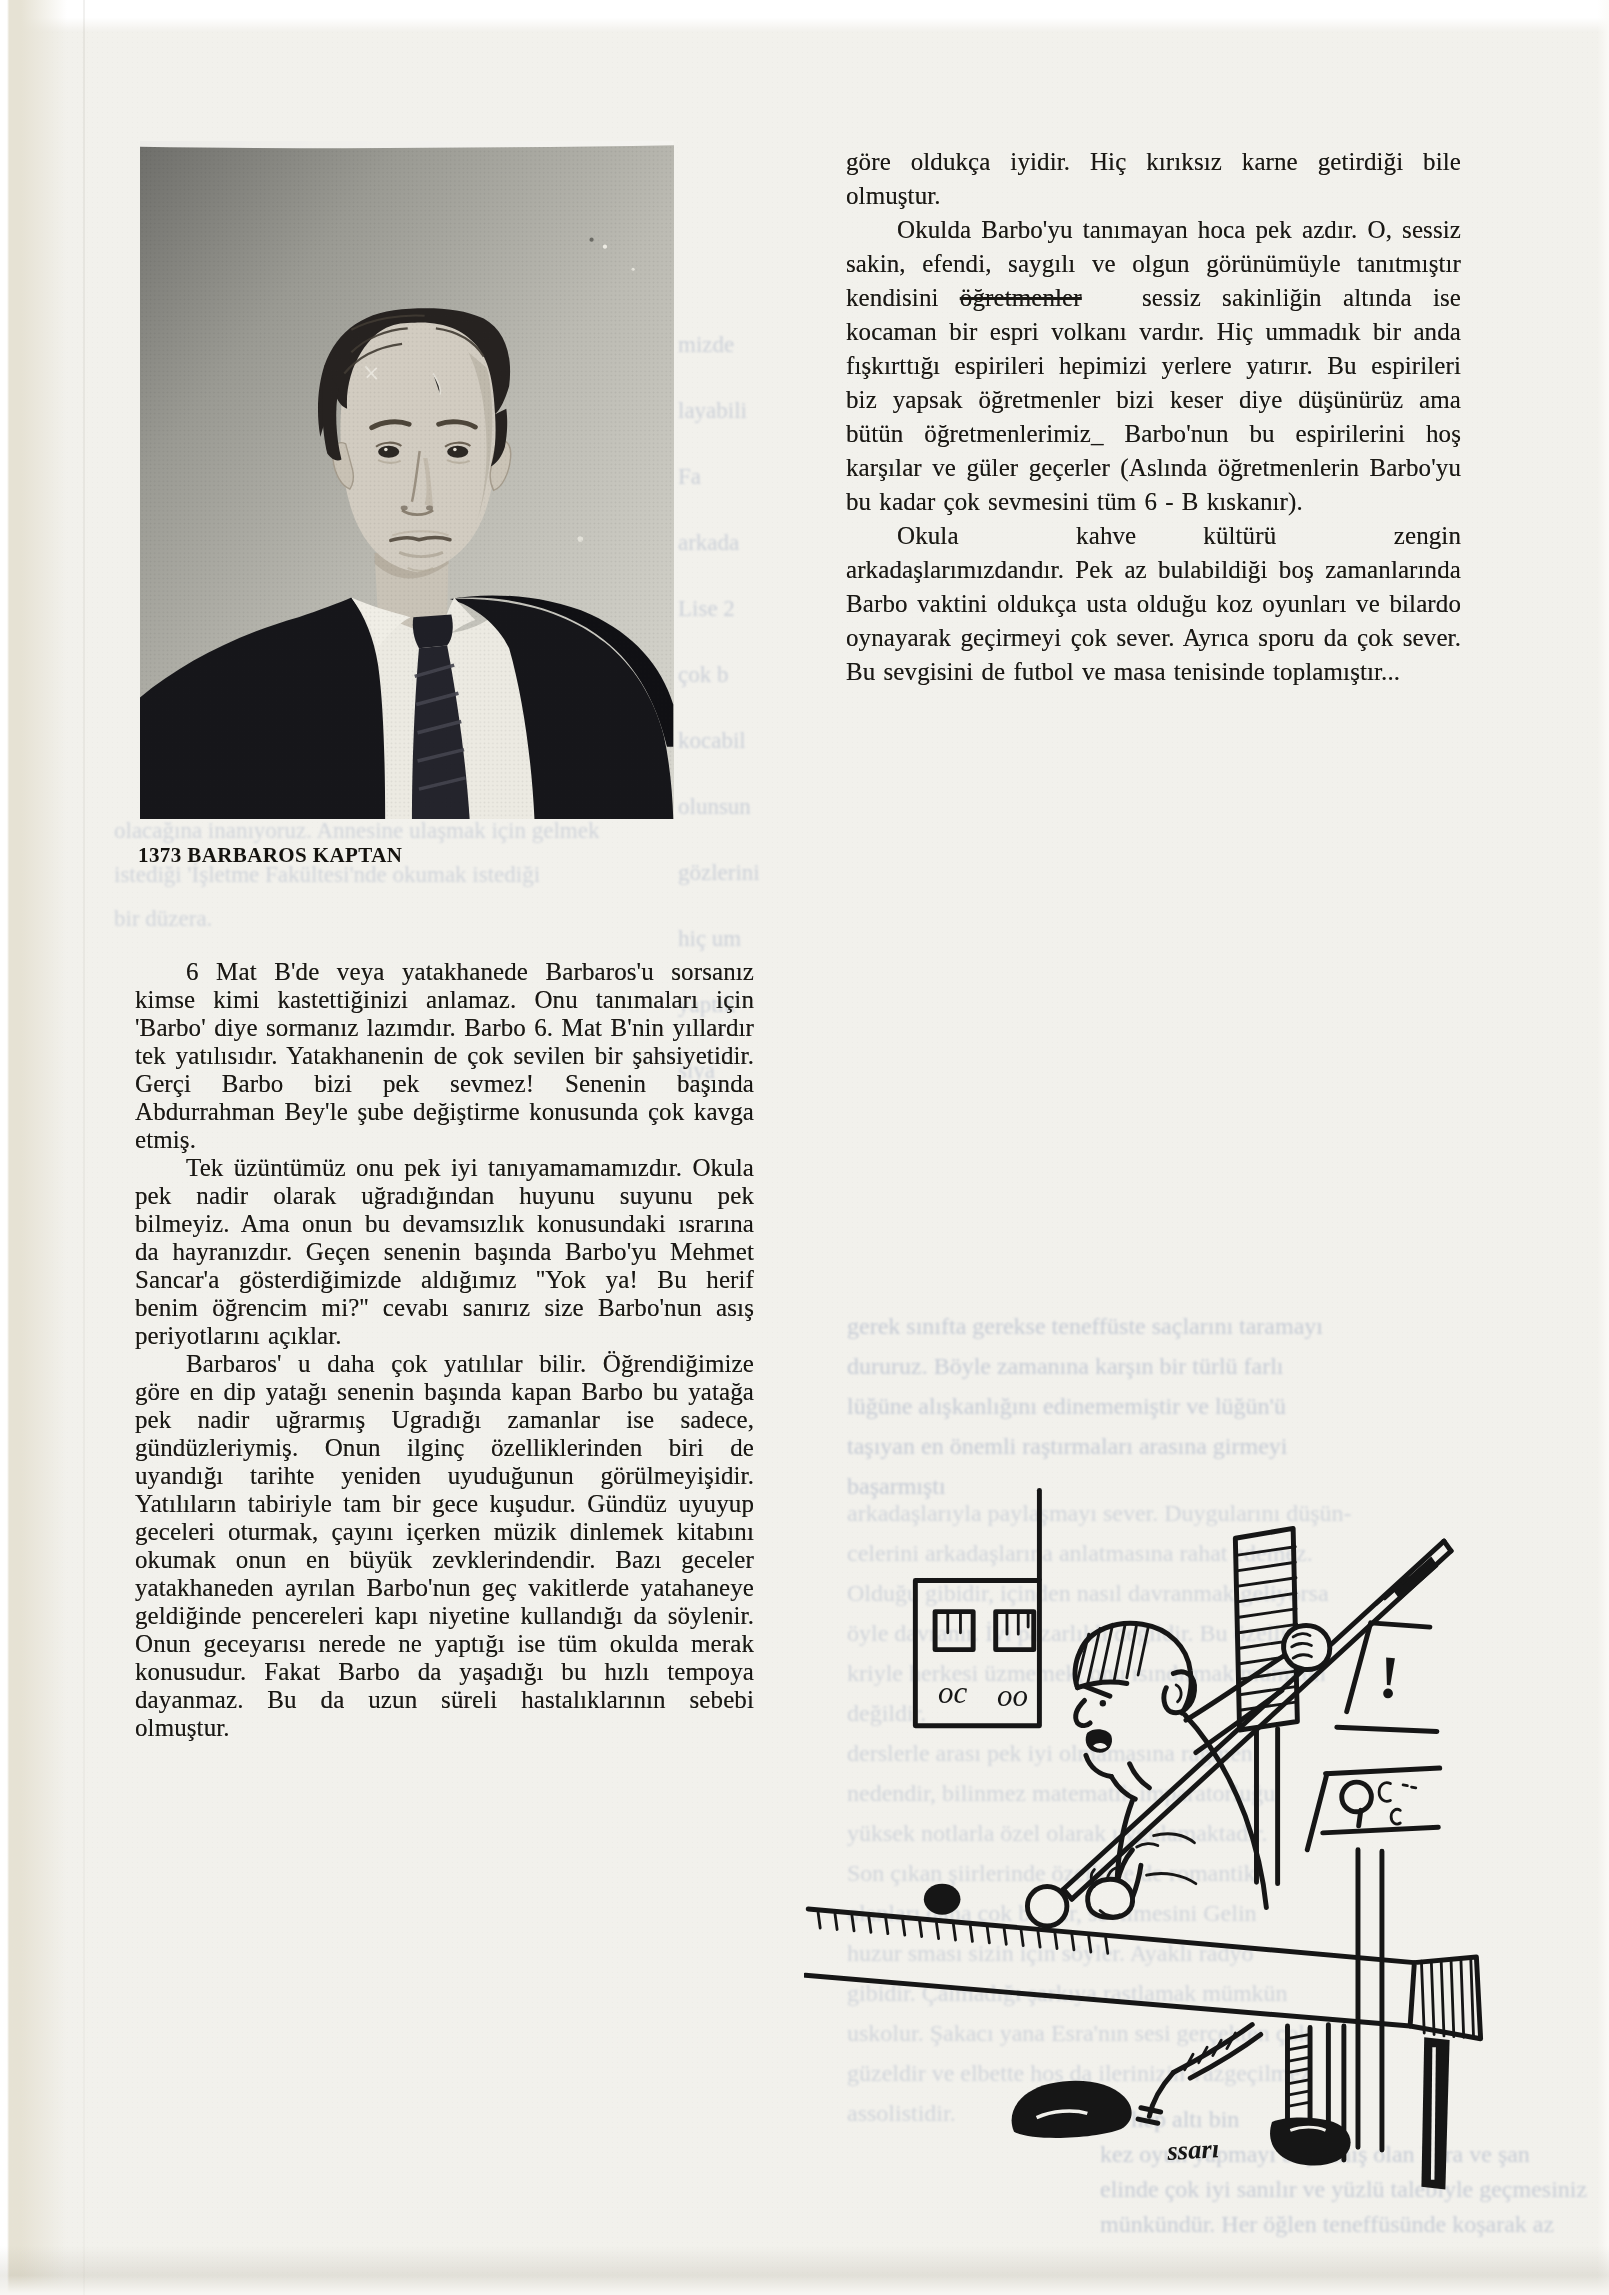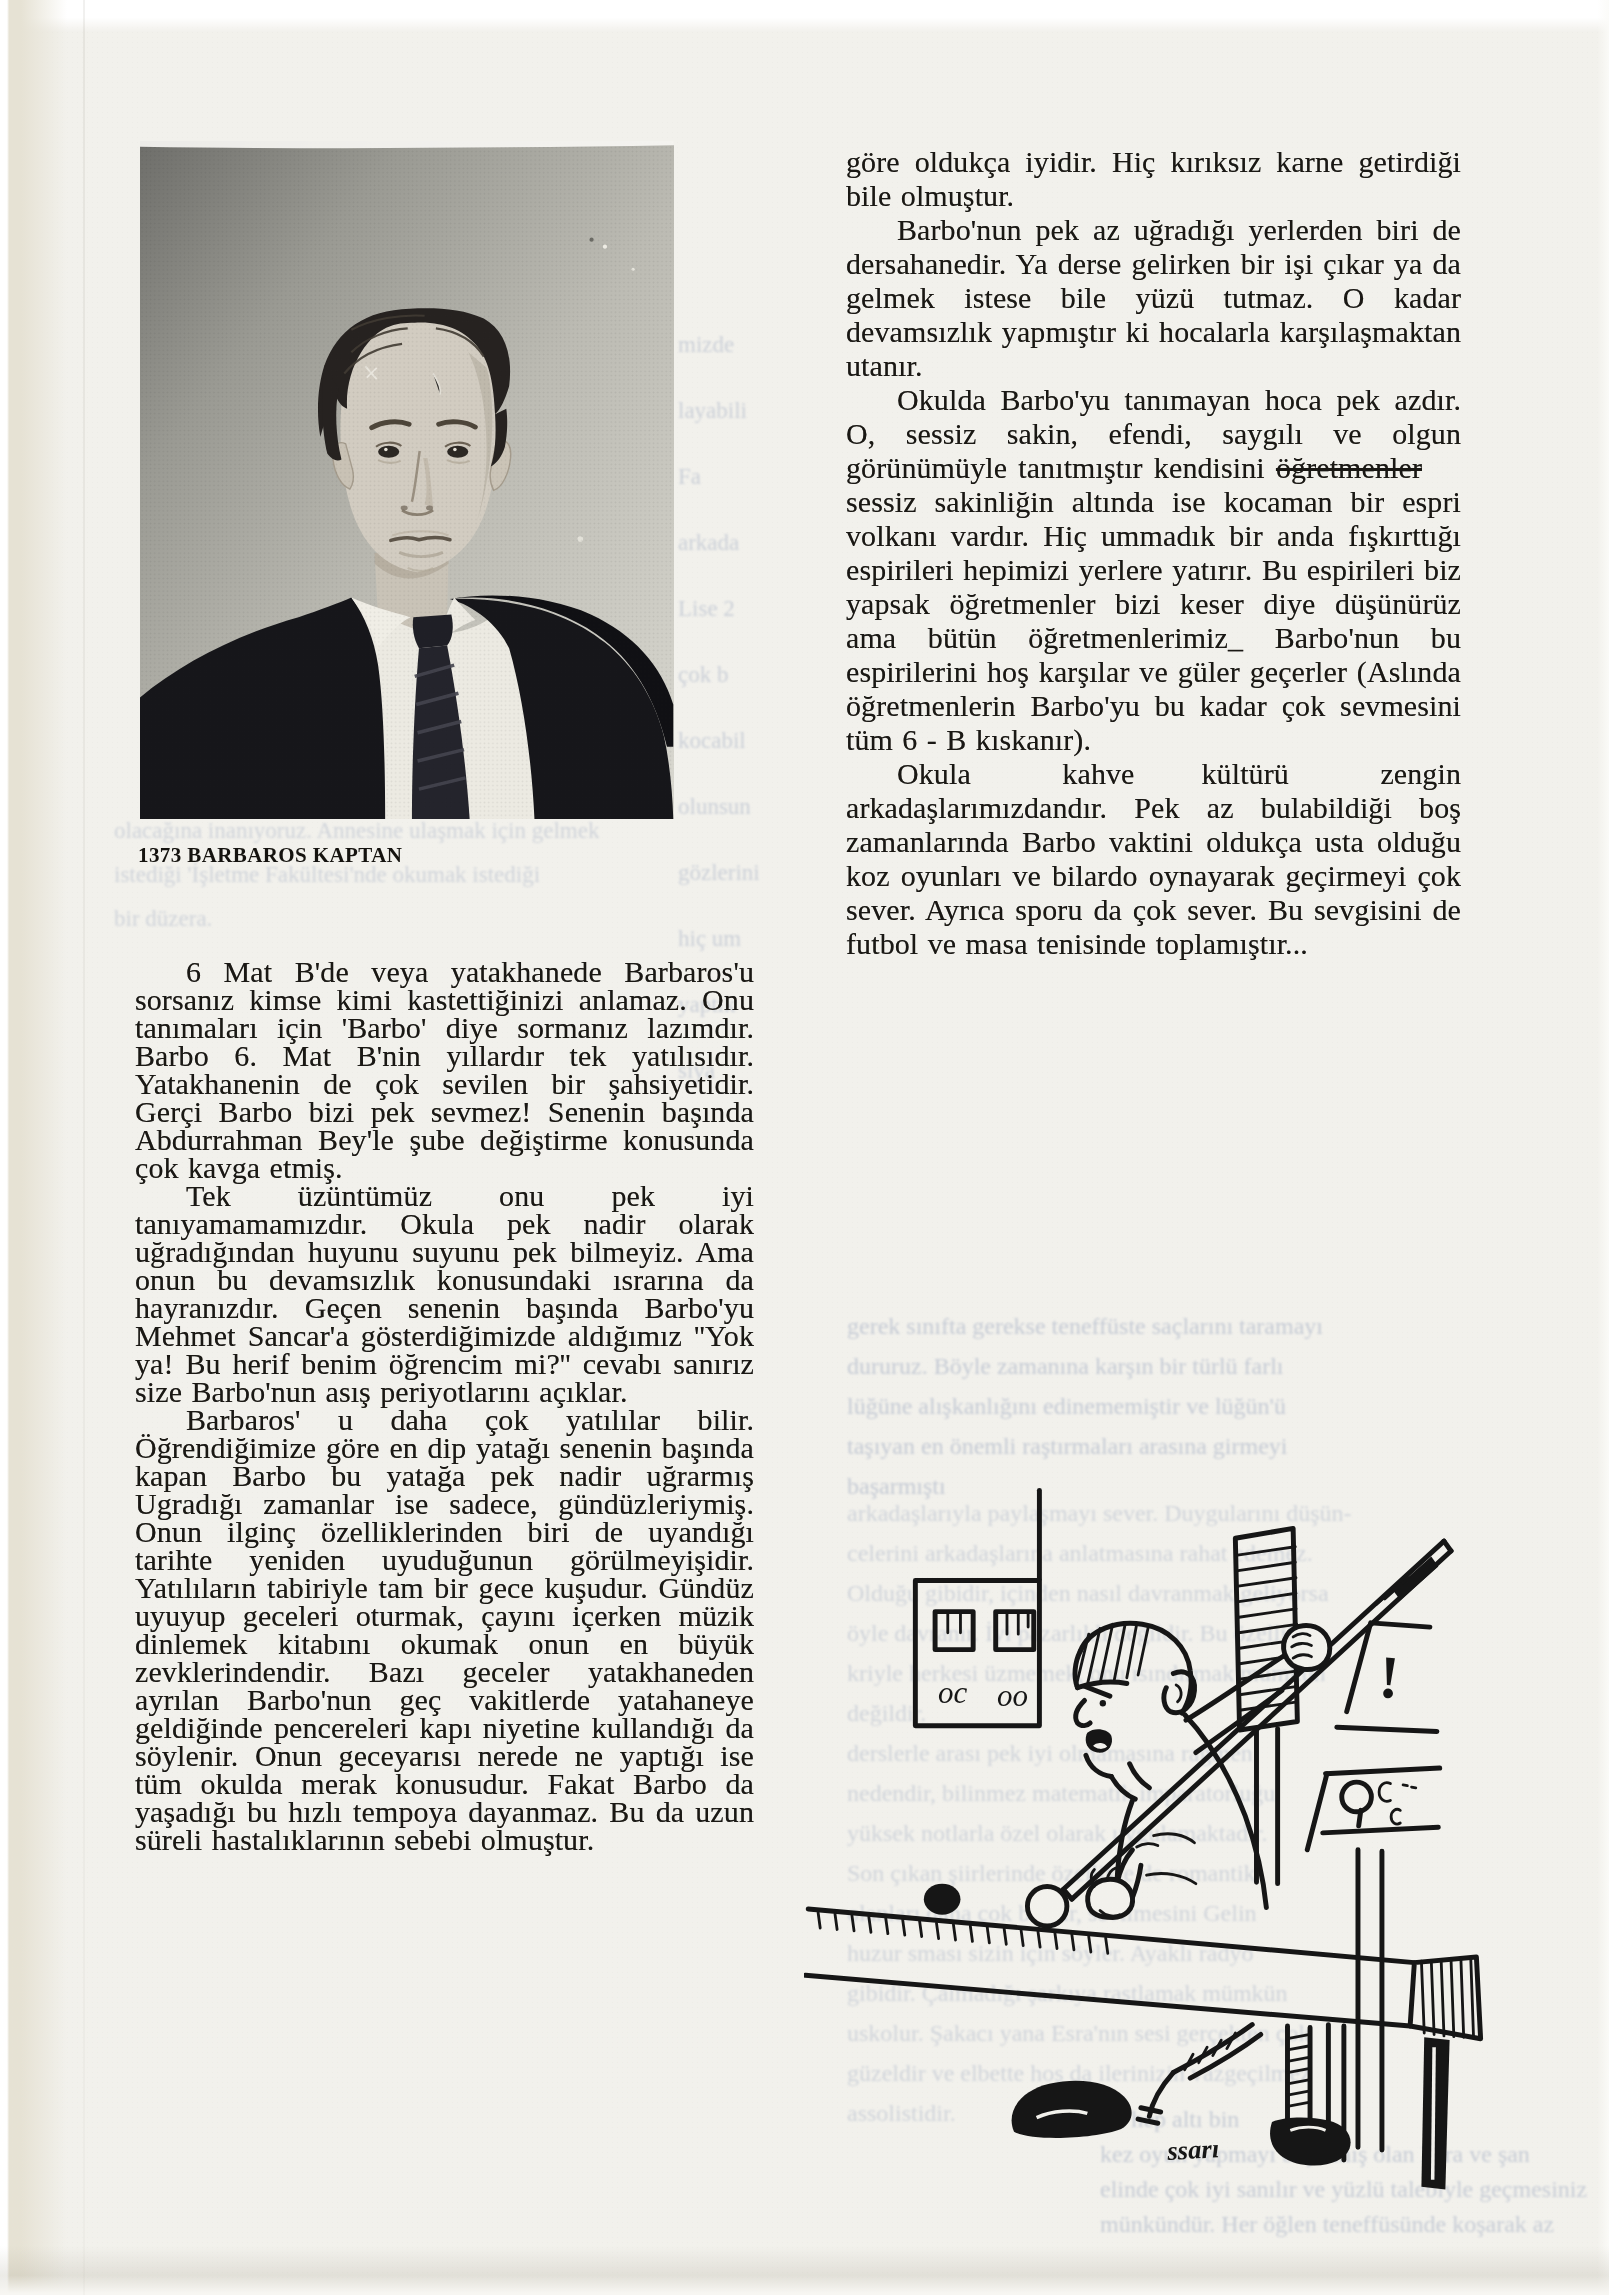--- a/index.html
+++ b/index.html
@@ -20,21 +20,21 @@
   #crease{top:0;left:83px;bottom:0;width:2.1px;background:linear-gradient(rgba(120,115,100,0.10),rgba(120,115,100,0.04));}
 
   
   #photo{position:absolute;left:140px;top:141px;width:534px;height:679px;z-index:2;}
 
   
   #caption{position:absolute;left:138px;top:843px;z-index:2;font-size:21px;font-weight:bold;
       letter-spacing:0.4px;color:#15130f;white-space:nowrap;}
 
   
-  .column{position:absolute;z-index:2;font-size:30px;color:#1a1814;text-align:justify;
+  .column{position:absolute;z-index:2;font-size:25px;color:#1a1814;text-align:justify;
       word-spacing:1.8px;letter-spacing:0.1px;text-shadow:0 0 0.5px rgba(20,18,14,0.55);}
   #col-left{left:135px;top:958px;width:619px;line-height:28px;height:1191px;overflow:hidden;}
   #col-right{left:846px;top:145px;width:615px;line-height:34px;height:1142px;overflow:hidden;}
   .para{margin:0;text-indent:51px;}
   .para.noindent{text-indent:0;}
   .strike{text-decoration:line-through;text-decoration-thickness:2.5px;}
   .gap{display:inline-block;height:0.7px;}
 
   
   .ghost{position:absolute;z-index:1;color:#8392b2;filter:blur(1.1px);pointer-events:none;}
@@ -209,21 +209,20 @@
 
   <div id="caption">1373 BARBAROS KAPTAN</div>
 
   <div class="column" id="col-left">
       <p class="para"><span>6 Mat B'de veya yatakhanede Barbaros'u sorsanız kimse kimi kastettiğinizi anlamaz. Onu tanımaları için 'Barbo' diye sormanız lazımdır. Barbo 6. Mat B'nin yıllardır tek yatılısıdır. Yatakhanenin de çok sevilen bir şahsiyetidir. Gerçi Barbo bizi pek sevmez! Senenin başında Abdurrahman Bey'le şube değiştirme konusunda çok kavga etmiş.</span></p>
       <p class="para"><span>Tek üzüntümüz onu pek iyi tanıyamamamızdır. Okula pek nadir olarak uğradığından huyunu suyunu pek bilmeyiz. Ama onun bu devamsızlık konusundaki ısrarına da hayranızdır. Geçen senenin başında Barbo'yu Mehmet Sancar'a gösterdiğimizde aldığımız ''Yok ya! Bu herif benim öğrencim mi?'' cevabı sanırız size Barbo'nun asış periyotlarını açıklar.</span></p>
       <p class="para"><span>Barbaros' u daha çok yatılılar bilir. Öğrendiğimize göre en dip yatağı senenin başında kapan Barbo bu yatağa pek nadir uğrarmış Ugradığı zamanlar ise sadece, gündüzleriymiş. Onun ilginç özelliklerinden biri de uyandığı tarihte yeniden uyuduğunun görülmeyişidir. Yatılıların tabiriyle tam bir gece kuşudur. Gündüz uyuyup geceleri oturmak, çayını içerken müzik dinlemek kitabını okumak onun en büyük zevklerindendir. Bazı geceler yatakhaneden ayrılan Barbo'nun geç vakitlerde yatahaneye geldiğinde pencereleri kapı niyetine kullandığı da söylenir. Onun geceyarısı nerede ne yaptığı ise tüm okulda merak konusudur. Fakat Barbo da yaşadığı bu hızlı tempoya dayanmaz. Bu da uzun süreli hastalıklarının sebebi olmuştur.</span></p>
     </div>
   <div class="column" id="col-right">
       <p class="para noindent"><span>göre oldukça iyidir. Hiç kırıksız karne getirdiği bile olmuştur.</span></p>
-      <p class="para"><span>Barbo'nun pek az uğradığı yerlerden biri de dersahanedir. Ya derse gelirken bir işi çıkar ya da gelmek istese bile yüzü tutmaz. O kadar devamsızlık yapmıştır ki hocalarla karşılaşmaktan utanır.</span></p>
       <p class="para"><span>Okulda Barbo'yu tanımayan hoca pek azdır. O, sessiz sakin, efendi, saygılı ve olgun görünümüyle tanıtmıştır kendisini </span><span class="strike">öğretmenler</span><span class="gap" style="width: 39px;"></span><span> sessiz sakinliğin altında ise kocaman bir espri volkanı vardır. Hiç ummadık bir anda fışkırttığı espirileri hepimizi yerlere yatırır. Bu espirileri biz yapsak öğretmenler bizi keser diye düşünürüz ama bütün öğretmenlerimiz</span><span>_</span><span> Barbo'nun bu espirilerini hoş karşılar ve güler geçerler (Aslında öğretmenlerin Barbo'yu bu kadar çok sevmesini tüm 6 - B kıskanır).</span></p>
       <p class="para"><span>Okula kahve</span><span class="gap" style="width: 67px;"></span><span>kültürü zengin arkadaşlarımızdandır. Pek az bulabildiği boş zamanlarında Barbo vaktini oldukça usta olduğu koz oyunları ve bilardo oynayarak geçirmeyi çok sever. Ayrıca sporu da çok sever. Bu sevgisini de futbol ve masa tenisinde toplamıştır...</span></p>
     </div>
 
   <div id="cartoon">
     <svg viewBox="0 0 1040 1120">
 
       <g>
         <rect class="ink" x="158" y="182" width="176" height="206"></rect>
         <rect class="ink" x="186" y="226" width="54" height="54" stroke-width="5"></rect>

